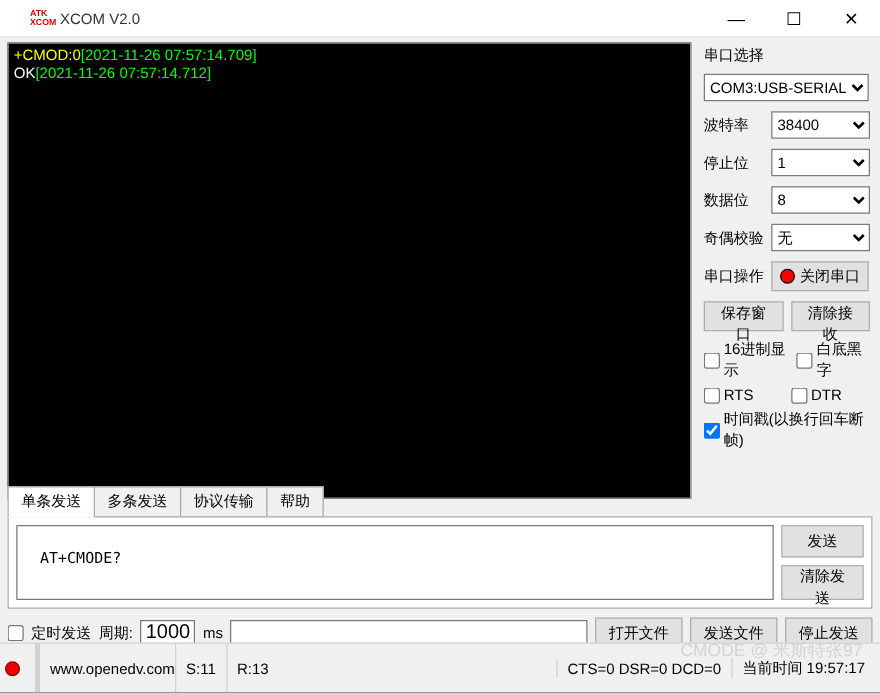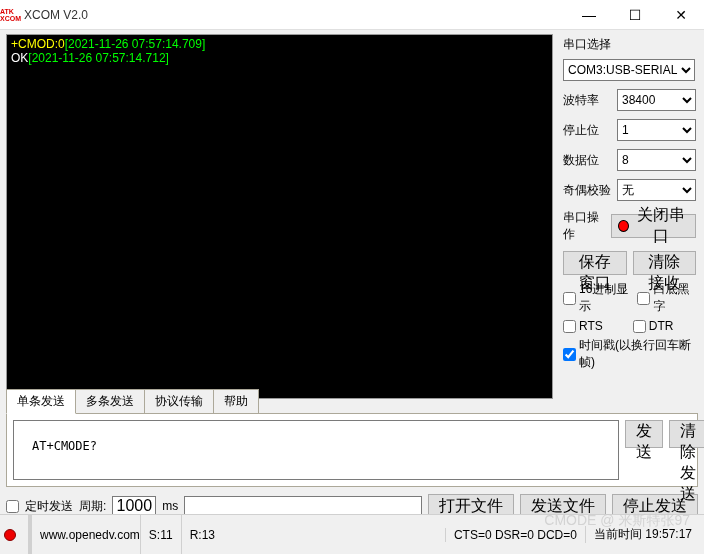--- a/index.html
+++ b/index.html
@@ -1,19 +1,19 @@
 <!DOCTYPE html>
 <html><head>
 <meta charset="utf-8">
 <style>
 * { box-sizing: border-box; margin: 0; padding: 0; font-family: "Microsoft YaHei", Tahoma, sans-serif; }
 body { width: 704px; height: 554px; background: #f0f0f0; position: relative; overflow: hidden; }
 
 
-.titlebar { height: 30px; background: #fff; display: flex; align-items: center; padding-left: 0; border-bottom: 1px solid #e0e0e0; }
+.titlebar { height: 30px; background: #fff; display: flex; align-items: center; padding-left: 24px; border-bottom: 1px solid #e0e0e0; }
 .app-icon { width: 18px; height: 18px; margin-right: 6px; display: flex; flex-direction: column; justify-content: center; }
 .app-icon-text1 { font-size: 7px; font-weight: bold; color: #d00; line-height: 7px; }
 .app-icon-text2 { font-size: 7px; font-weight: bold; color: #d00; line-height: 7px; }
 .title { font-size: 12px; color: #333; }
 .win-controls { margin-left: auto; display: flex; }
 .win-btn { width: 46px; height: 30px; display: flex; align-items: center; justify-content: center; font-size: 14px; cursor: pointer; }
 
 
 .content { display: flex; height: 355px; }
 .terminal { width: 547px; height: 365px; background: #000; margin: 4px 0 0 6px; border: 1px solid #999; font-family: "Consolas", monospace; font-size: 12px; padding: 2px 4px; overflow: hidden; }
@@ -23,35 +23,35 @@
 .term-white { color: #fff; }
 
 
 .right-panel { flex: 1; padding: 6px 8px 0 10px; font-size: 12px; }
 .panel-title { margin-bottom: 6px; }
 .combo-full { width: 132px; height: 22px; font-size: 12px; border: 1px solid #7a7a7a; background: #fff; margin-bottom: 8px; }
 .row { display: flex; align-items: center; margin-bottom: 8px; }
 .row-label { width: 54px; }
 .row-combo { flex: 1; height: 22px; font-size: 12px; border: 1px solid #7a7a7a; background: #fff; }
 .btn-row { display: flex; gap: 6px; margin-bottom: 6px; }
-.btn { height: 24px; border: 1px solid #adadad; background: #e1e1e1; font-size: 16px; cursor: pointer; padding: 0 10px; }
+.btn { height: 24px; border: 1px solid #adadad; background: #e1e1e1; font-size: 12px; cursor: pointer; padding: 0 10px; }
 .close-port-btn { display: flex; align-items: center; gap: 4px; padding: 0 6px; }
 .rec-icon { width: 12px; height: 12px; border-radius: 50%; background: #f00; border: 1px solid #000; }
 .chk-row { display: flex; align-items: center; margin-bottom: 4px; font-size: 12px; }
 .chk-row input { margin-right: 3px; }
 
 
 .tabs { display: flex; margin: 4px 0 0 6px; font-size: 12px; }
 .tab { padding: 3px 10px; border: 1px solid #aca899; background: #f0f0f0; cursor: pointer; margin-right: -1px; }
 .tab.active { background: #fff; border-bottom: 1px solid #fff; position: relative; z-index: 2; }
 
 
 .send-area { margin: 0 6px; border: 1px solid #aca899; background: #fff; padding: 6px; display: flex; gap: 6px; height: 74px; position: relative; top: -1px; }
 .send-text { flex: 1; border: 1px solid #7a7a7a; font-family: Consolas, monospace; font-size: 12px; padding: 18px; resize: none; }
-.send-btns { display: flex; flex-direction: row; gap: 6px; width: 66px; }
+.send-btns { display: flex; flex-direction: column; gap: 6px; width: 66px; }
 .send-btns .btn { width: 100%; height: 28px; }
 
 
 .bottom-controls { margin: 6px 6px 0 6px; display: flex; align-items: center; font-size: 12px; gap: 6px; }
 .period-input { width: 44px; height: 20px; border: 1px solid #7a7a7a; font-size: 16px; text-align: center; }
 .bottom-row2 { margin: 6px 6px 0 6px; display: flex; align-items: center; font-size: 12px; gap: 6px; }
 .progress { flex: 1; height: 16px; border: 1px solid #999; background: #e8e8e8; margin: 0 6px; }
 .link { color: #0000ee; text-decoration: underline; cursor: pointer; }
 
 

